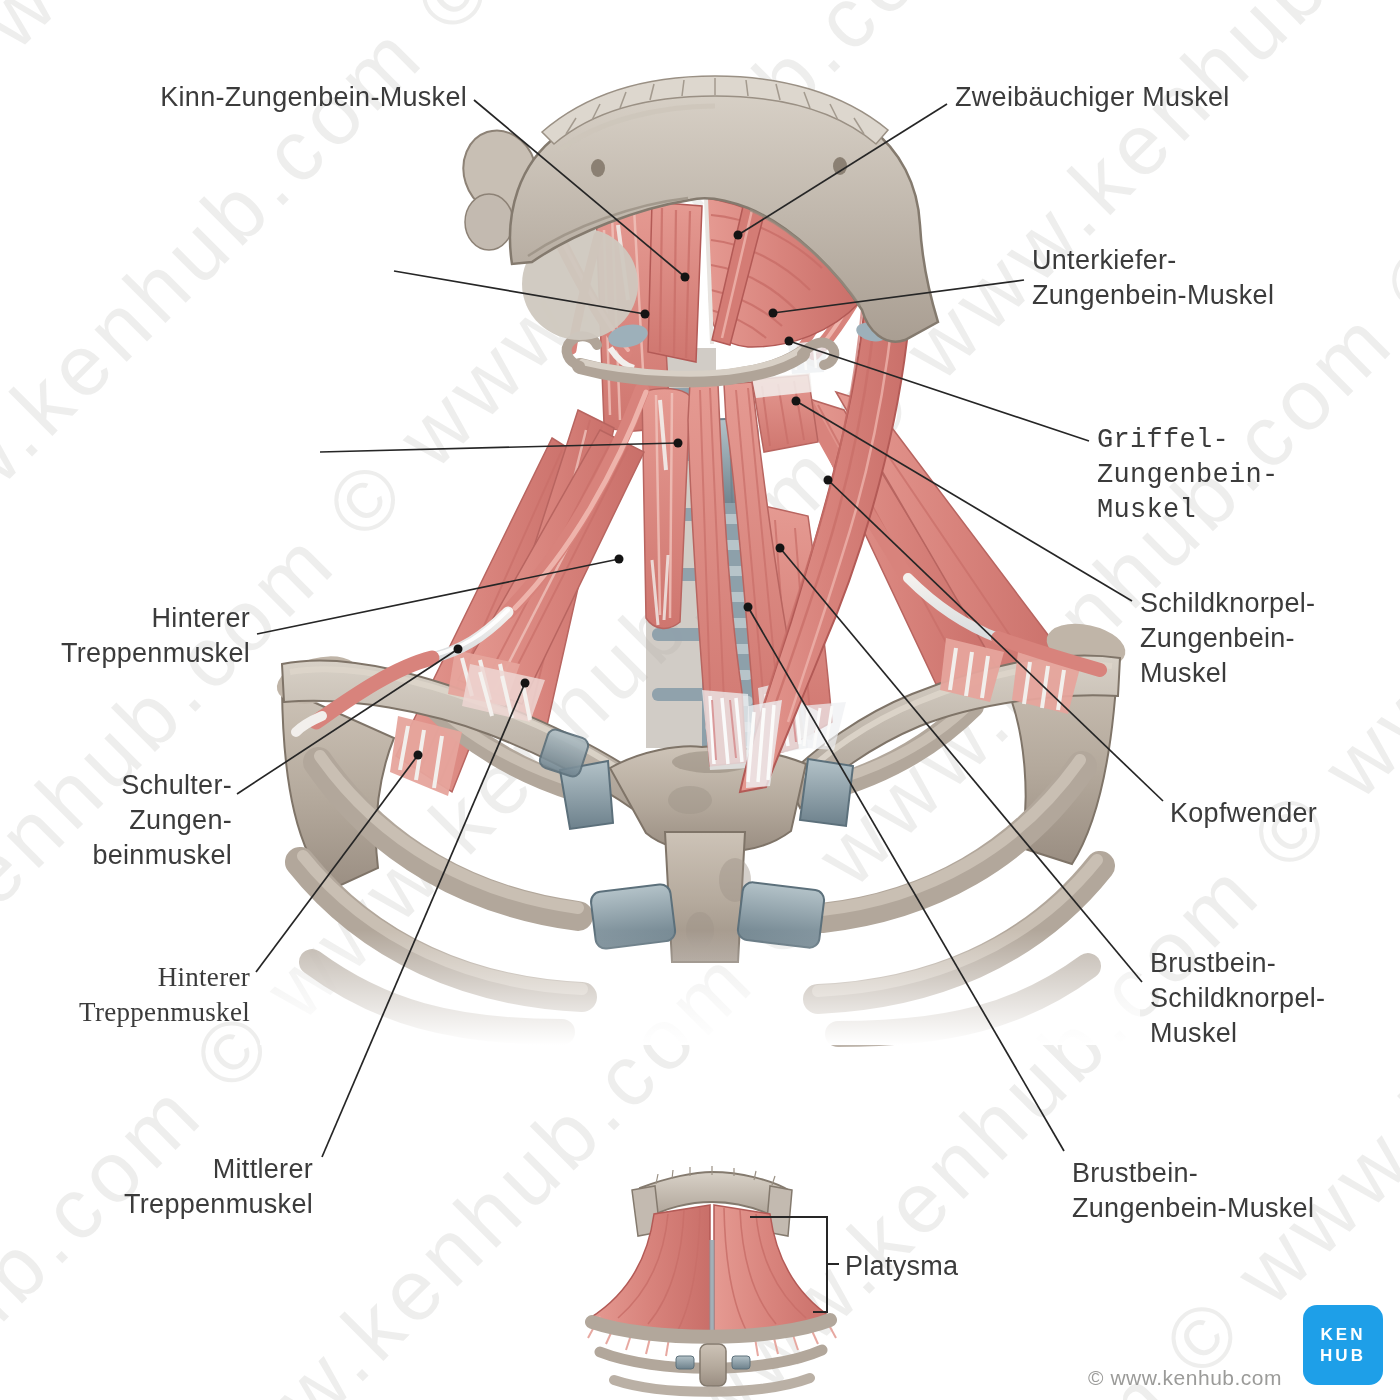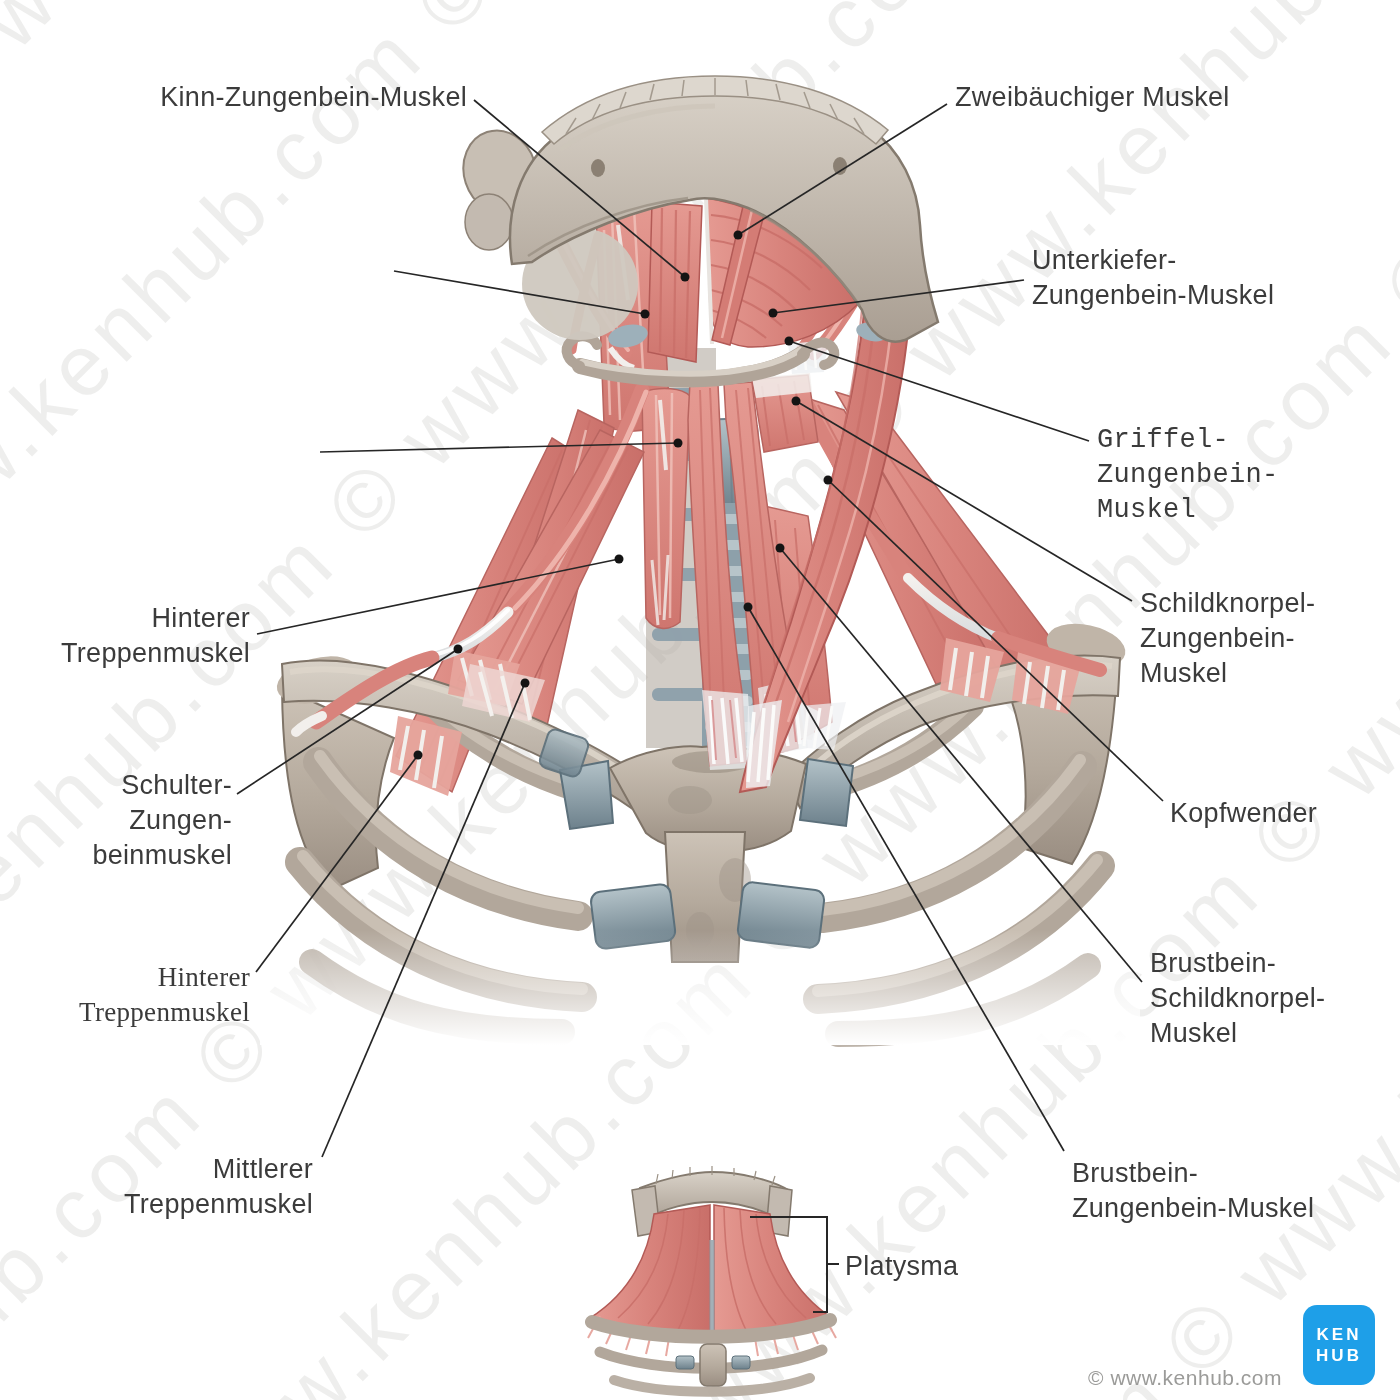--- a/index.html
+++ b/index.html
@@ -26,21 +26,21 @@
   #lb-vorderer{right:1150px;top:601px;}
   #lb-schildknorpel{left:1140px;top:586px;}
   #lb-schulter{right:1168px;top:768px;}
   #lb-kopfwender{left:1170px;top:796px;text-align:center;}
   #lb-hinterer{right:1150px;top:960px;font-family:Liberation Serif, serif;}
   #lb-brustschild{left:1150px;top:946px;}
   #lb-mittlerer{right:1087px;top:1152px;}
   #lb-brustzungen{left:1072px;top:1156px;}
   #lb-platysma{left:845px;top:1249px;}
   
-  #kenhub-logo{position:absolute;left:1303px;top:1305px;width:72px;height:80px;z-index:4;
+  #kenhub-logo{position:absolute;left:1303px;top:1305px;width:80px;height:80px;z-index:4;
       border-radius:14px;background:#1e9fe8;color:#fff;text-align:center;
       font-weight:bold;font-size:17px;line-height:21px;letter-spacing:3px;
       display:flex;flex-direction:column;justify-content:center;}
   #copyright{position:absolute;right:118px;top:1366px;z-index:4;color:#9b9b99;
       font-size:21px;font-weight:normal;letter-spacing:0.5px;}
 </style>
 </head>
 <body>
 
 <div id="canvas">

